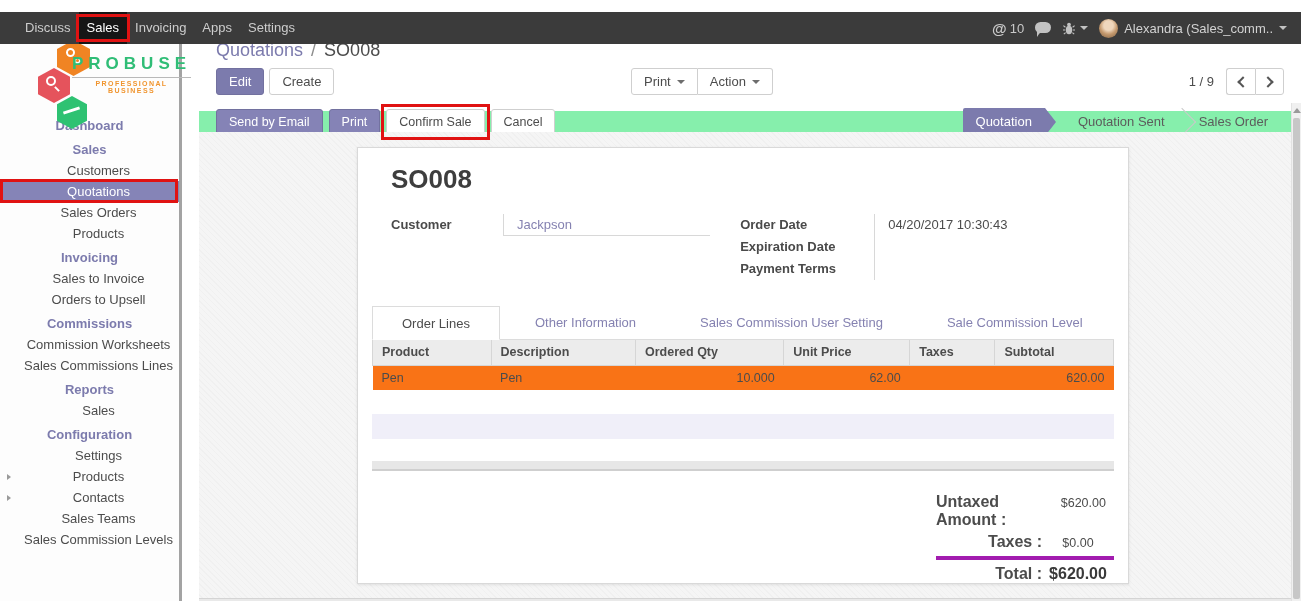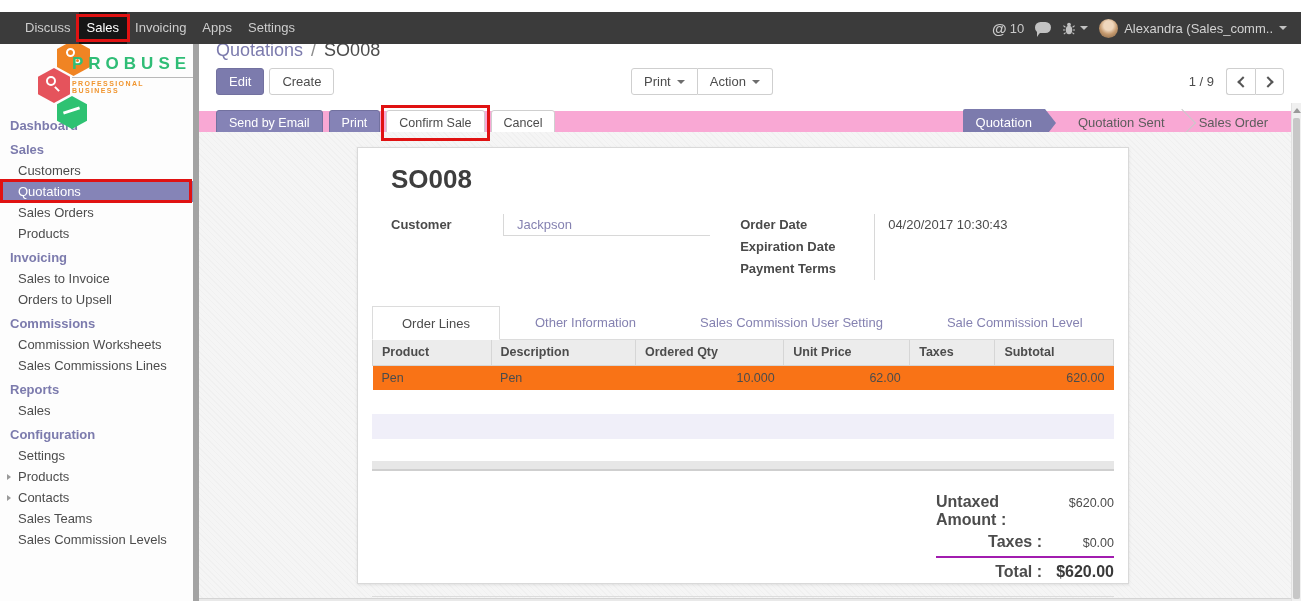--- a/index.html
+++ b/index.html
@@ -22,22 +22,22 @@
                 border-top: 4px solid #c2c2c2; display: inline-block; }
   .bug-wrap { display: flex; align-items: center; gap: 4px; }
   .user-menu { display: flex; align-items: center; gap: 6px; color: #d2d2d2; }
   .avatar { width: 19px; height: 19px; border-radius: 50%;
             background: radial-gradient(circle at 50% 35%, #efd7bd 30%, #c59a6f 55%, #7e5f41 100%); }
 
   
   .ann-box { position: absolute; border: 3px solid #e01212; pointer-events: none; z-index: 60; }
 
   
-  .sidebar { position: absolute; top: 32px; left: 0; width: 199px; bottom: 0; background: #fdfdfd;
-             border-right: 6px solid #a3a3a3; z-index: 10; }
+  .sidebar { position: absolute; top: 32px; left: 0; width: 182px; bottom: 0; background: #fdfdfd;
+             border-right: 3px solid #a3a3a3; z-index: 10; text-align: center; }
   .logo { position: relative; height: 80px; }
   .hex { position: absolute; clip-path: polygon(50% 0%,100% 25%,100% 75%,50% 100%,0% 75%,0% 25%); }
   .hex-orange { left: 57px; top: 8px; width: 33px; height: 36px; background: #f08423; }
   .hex-red    { left: 38px; top: 36px; width: 32px; height: 35px; background: #e5535c; }
   .hex-green  { left: 57px; top: 64px; width: 30px; height: 33px; background: #2ec272; }
   .gear1 { position: absolute; left: 9px; top: 8px; width: 9px; height: 9px; border: 2px solid #fff; border-radius: 50%; }
   .gear2 { position: absolute; left: 17px; top: 17px; width: 7px; height: 7px; border: 2px solid #fff; border-radius: 50%; }
   .mag   { position: absolute; left: 8px; top: 8px; width: 10px; height: 10px; border: 2px solid #fff; border-radius: 50%; }
   .mag::after { content:""; position: absolute; left: 8px; top: 8px; width: 2px; height: 6px; background: #fff; transform: rotate(-45deg); }
   .tool  { position: absolute; left: 6px; top: 13px; width: 17px; height: 3px; background: #fff; transform: rotate(-18deg); }
@@ -75,21 +75,21 @@
   .pager-btns { display: flex; }
   .pager-btn { width: 29px; height: 27px; background: #fff; border: 1px solid #cfcfcf; display: flex;
                align-items: center; justify-content: center; cursor: pointer; }
   .pager-btn:first-child { border-radius: 3px 0 0 3px; border-right-width: 0; }
   .pager-btn:last-child { border-radius: 0 3px 3px 0; }
   .chev { width: 8px; height: 8px; border-top: 2px solid #555; border-right: 2px solid #555; display: inline-block; }
   .chev-left { transform: rotate(-135deg); margin-left: 3px; }
   .chev-right { transform: rotate(45deg); margin-right: 3px; }
 
   
-  .status-row { position: relative; height: 29px; background: #f9a8d4; border-bottom: 5px solid #f97316;
+  .status-row { position: relative; height: 29px; background: #86efac; border-bottom: 7px solid #f97316;
                 display: flex; align-items: center; padding-left: 17px; }
   .status-row .btn { height: 26px; font-size: 12.5px; }
   .status-row .btn-primary { background: #8583b6; }
   .btn-wrap { position: relative; margin-right: 6px; }
   .statusbar { margin-left: auto; margin-right: 16px; display: flex; align-items: center; height: 28px; font-size: 13px; }
   .sb-step { position: relative; line-height: 28px; padding: 0 17px; color: #5c5c5c; cursor: pointer; }
   .sb-step.chev-sep::before { content: ""; position: absolute; left: -10px; top: 4px; width: 19px; height: 19px;
        border-top: 1px solid #c9c9c9; border-right: 1px solid #c9c9c9; transform: rotate(45deg); }
   .sb-active { position: relative; background: #7c7bad; color: #fff; line-height: 28px; padding: 0 13px;
                margin-right: 16px; border-radius: 2px 0 0 2px; cursor: pointer; }
@@ -126,22 +126,22 @@
   .olines .num { text-align: right; }
   .row-empty { height: 24px; }
   .row-empty.lav { height: 25px; background: #f0eff9; }
   .row-empty.short { height: 22px; }
   .h-scrollbar { height: 10px; background: #e7e7e7; border-bottom: 2px solid #cfcfcf; }
 
   
   .totals { width: 178px; margin: 20px 0 0 auto; }
   .trow { display: flex; justify-content: flex-end; align-items: baseline; padding: 2px 0; }
   .tlabel { font-weight: bold; color: #4c4c4c; font-size: 16px; }
-  .tval { width: 72px; text-align: right; font-size: 12.5px; color: #4c4c4c; }
-  .trow.total { border-top: 2px solid #a21caf; margin-top: 3px; padding-top: 5px; }
+  .tval { width: 72px; text-align: center; font-size: 12.5px; color: #4c4c4c; }
+  .trow.total { border-top: 4px solid #a21caf; margin-top: 3px; padding-top: 5px; }
   .trow.total .tval { font-size: 16px; font-weight: bold; color: #3a3a3a; }
   .sheet-hr { margin: 13px 0 0 0; border-top: 1px solid #dcdcdc; }
 
   
   .v-scrollbar { position: absolute; top: 71px; right: 0; width: 10px; bottom: 0; background: #f0f0f0;
                  border-left: 1px solid #e2e2e2; z-index: 20; }
   .v-arrow-up { width: 0; height: 0; margin: 5px auto 2px auto; border-left: 4px solid transparent;
                 border-right: 4px solid transparent; border-bottom: 5px solid #9a9a9a; }
   .v-thumb { position: absolute; top: 15px; bottom: 2px; left: 1px; right: 1px; background: #c7c7c7; border-radius: 2px; }
   .h-strip { position: absolute; left: 0; right: 10px; bottom: 0; height: 3px; background: #e9e9e9; border-top: 1px solid #d4d4d4; }

